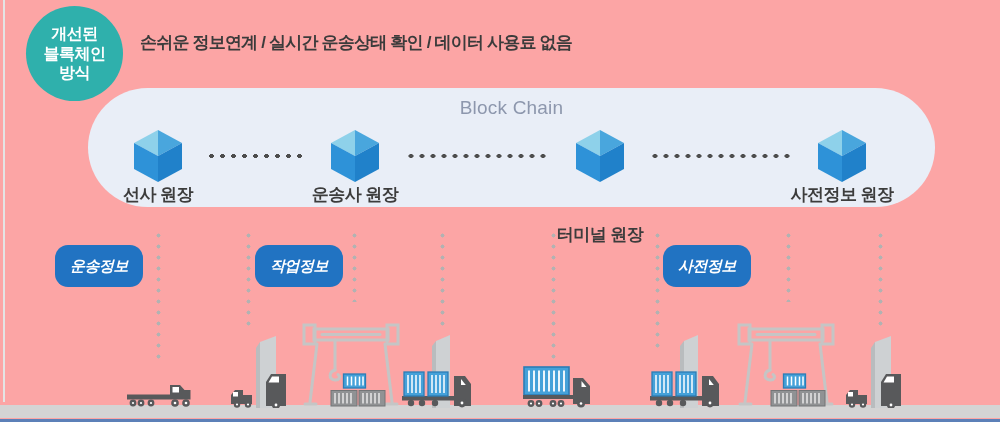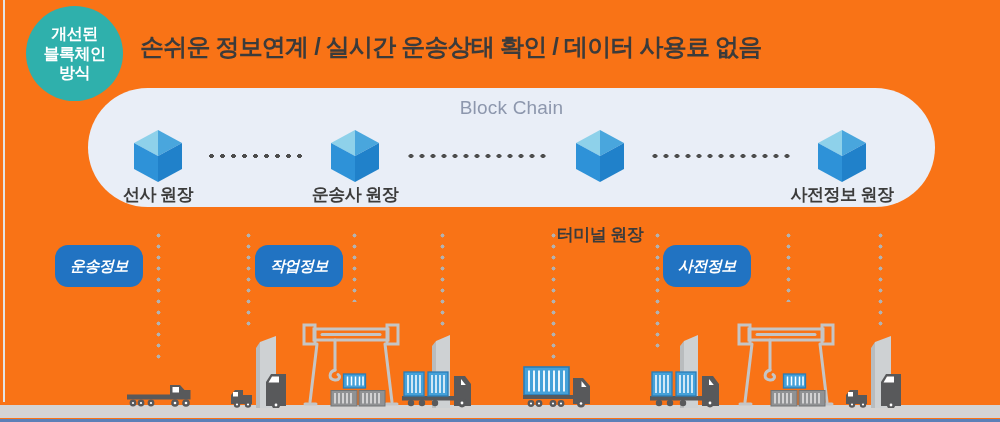--- a/index.html
+++ b/index.html
@@ -1,30 +1,30 @@
 <!DOCTYPE html>
 <html><head>
 <meta charset="utf-8">
 <style>
   html,body{margin:0;padding:0;background:#ffffff;}
   .page{
-    position:relative;width:1000px;height:422px;overflow:hidden;background:#f97316;
+    position:relative;width:1000px;height:422px;overflow:hidden;background:#fca5a5;
     font-family:"Liberation Sans","DejaVu Sans",sans-serif;
   }
   .left-edge{position:absolute;left:3px;top:0;width:2px;height:402px;background:#e4e4e4;}
   
   .badge{
     position:absolute;left:26px;top:6px;width:97px;height:95px;border-radius:50%;
     background:#2fb0ac;color:#fff;display:flex;flex-direction:column;
     align-items:center;justify-content:center;text-align:center;
     font-size:16px;font-weight:bold;line-height:1.22;letter-spacing:-0.5px;
   }
   
   .main-title{
-    position:absolute;left:140px;top:31px;font-size:24px;font-weight:bold;
+    position:absolute;left:140px;top:31px;font-size:17px;font-weight:bold;
     color:#3b3b3b;letter-spacing:-0.8px;white-space:nowrap;
   }
   
   .bc-panel{position:absolute;left:88px;top:88px;width:847px;height:119px;background:#e9eef7;border-radius:67px;}
   .bc-title{position:absolute;left:0;right:0;top:9px;text-align:center;font-size:19px;color:#8d97ad;letter-spacing:0.2px;}
   .cube{position:absolute;top:130px;width:48px;height:52px;}
   .cube.c1{left:134px;} .cube.c2{left:331px;} .cube.c3{left:576px;} .cube.c4{left:818px;}
   .node-label{
     position:absolute;top:183px;transform:translateX(-50%);white-space:nowrap;
     font-size:17px;font-weight:600;color:#3c3c3c;letter-spacing:-0.5px;

